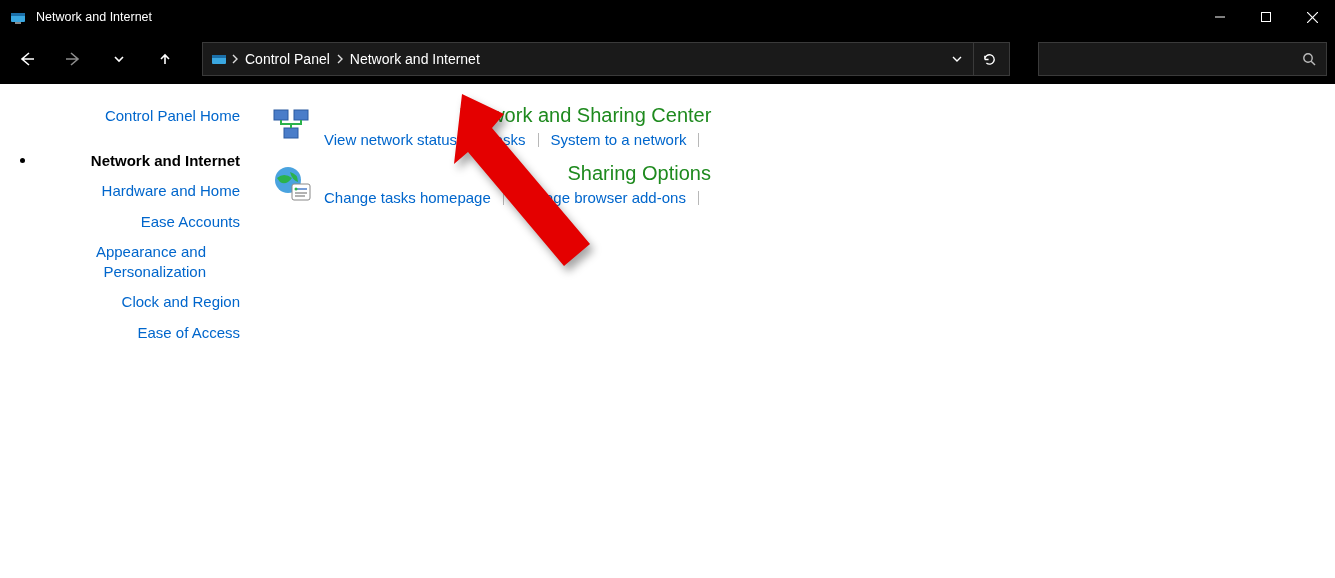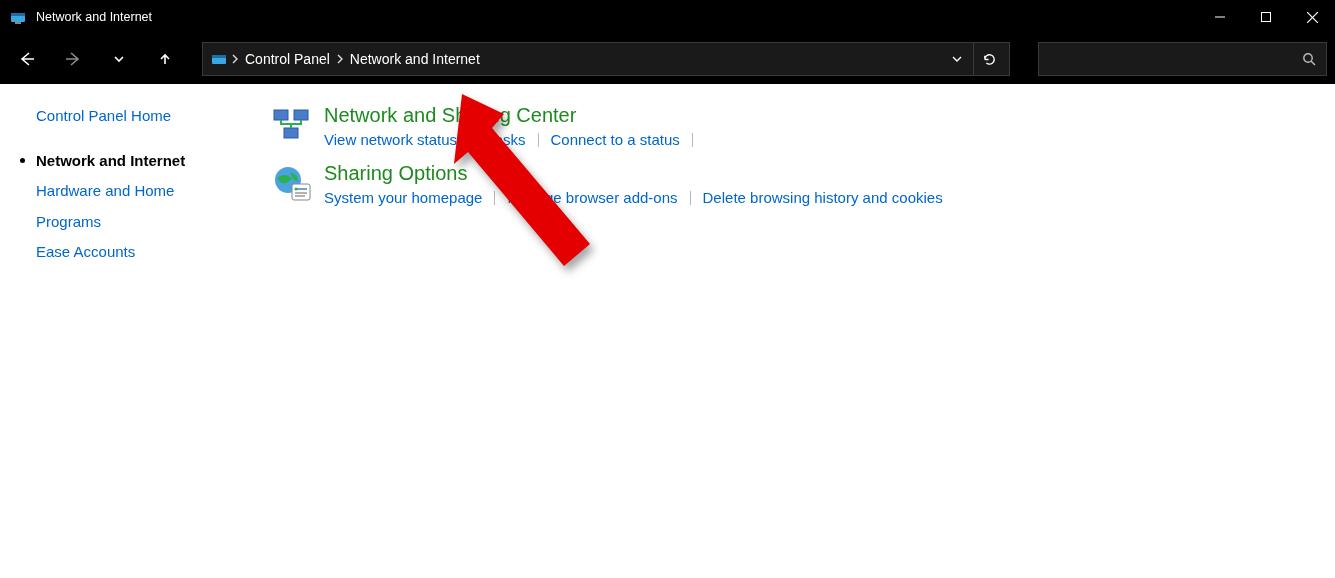--- a/index.html
+++ b/index.html
@@ -70,20 +70,21 @@
     display:flex; align-items:center; justify-content:flex-end;
     padding-right:10px;
     color:#9a9a9a;
   }
 
   
   .content {
     display:flex;
     background:#fff;
     height: calc(578px - 84px);
+    text-align: right;
   }
 
   .sidebar {
     width: 254px;
     padding: 22px 14px 14px 36px;
   }
   .sidebar .side-item {
     font-size:15px;
     color:#0066cc;
     margin-bottom: 11px;
@@ -232,41 +233,43 @@
   </div>
 </div>
 
 <div class="content">
 
   <div class="sidebar">
     <div class="side-item">Control Panel Home</div>
     <div style="height:14px"></div>
     <div class="side-item active">Network and Internet</div>
     <div class="side-item">Hardware and Home</div>
-    <div class="side-item">Programs</div>
     <div class="side-item">Ease Accounts</div>
+    <div class="side-item" style="max-width:170px;">Appearance and Personalization</div>
+    <div class="side-item">Clock and Region</div>
+    <div class="side-item">Ease of Access</div>
   </div>
 
   <div class="main">
 
     <div class="category">
       <div class="cat-icon">
         <svg width="40" height="40" viewBox="0 0 40 40">
           <rect x="2" y="4" width="14" height="10" fill="#4a7dc9" stroke="#2b5aa0"></rect>
           <rect x="22" y="4" width="14" height="10" fill="#4a7dc9" stroke="#2b5aa0"></rect>
           <rect x="12" y="22" width="14" height="10" fill="#4a7dc9" stroke="#2b5aa0"></rect>
           <path d="M9 14 V18 H19 V22 M29 14 V18 H19" fill="none" stroke="#2bb24c" stroke-width="2"></path>
         </svg>
       </div>
       <div class="cat-body">
         <div class="cat-title">Network and Sharing Center</div>
         <div class="cat-links">
           <span class="cat-link">View network status and tasks</span>
           <span class="link-sep"></span>
-          <span class="cat-link">Connect to a status</span>
+          <span class="cat-link">System to a network</span>
           <span class="link-sep"></span>
         </div>
       </div>
     </div>
 
     <div class="category">
       <div class="cat-icon">
         <svg width="40" height="40" viewBox="0 0 40 40">
           <circle cx="16" cy="16" r="13" fill="#4aa3df"></circle>
           <path d="M5 14 Q12 8 20 14 Q14 22 8 18 Z" fill="#2bb24c"></path>
@@ -274,25 +277,24 @@
           <rect x="20" y="20" width="18" height="16" rx="2" fill="#fff" stroke="#888"></rect>
           <line x1="23" y1="25" x2="35" y2="25" stroke="#4a7dc9" stroke-width="1.5"></line>
           <line x1="23" y1="29" x2="35" y2="29" stroke="#999" stroke-width="1.5"></line>
           <line x1="23" y1="32" x2="33" y2="32" stroke="#999" stroke-width="1.5"></line>
           <circle cx="24" cy="25" r="1.5" fill="#2bb24c"></circle>
         </svg>
       </div>
       <div class="cat-body">
         <div class="cat-title">Sharing Options</div>
         <div class="cat-links">
-          <span class="cat-link">System your homepage</span>
+          <span class="cat-link">Change tasks homepage</span>
           <span class="link-sep"></span>
           <span class="cat-link">Manage browser add-ons</span>
           <span class="link-sep"></span>
-          <span class="cat-link">Delete browsing history and cookies</span>
         </div>
       </div>
     </div>
 
     <svg class="red-arrow" width="180" height="210" viewBox="0 0 180 210">
       <polygon points="18,10 60,30 48,44 146,160 120,182 24,68 10,80" fill="#e40000"></polygon>
     </svg>
 
   </div>
 </div>

